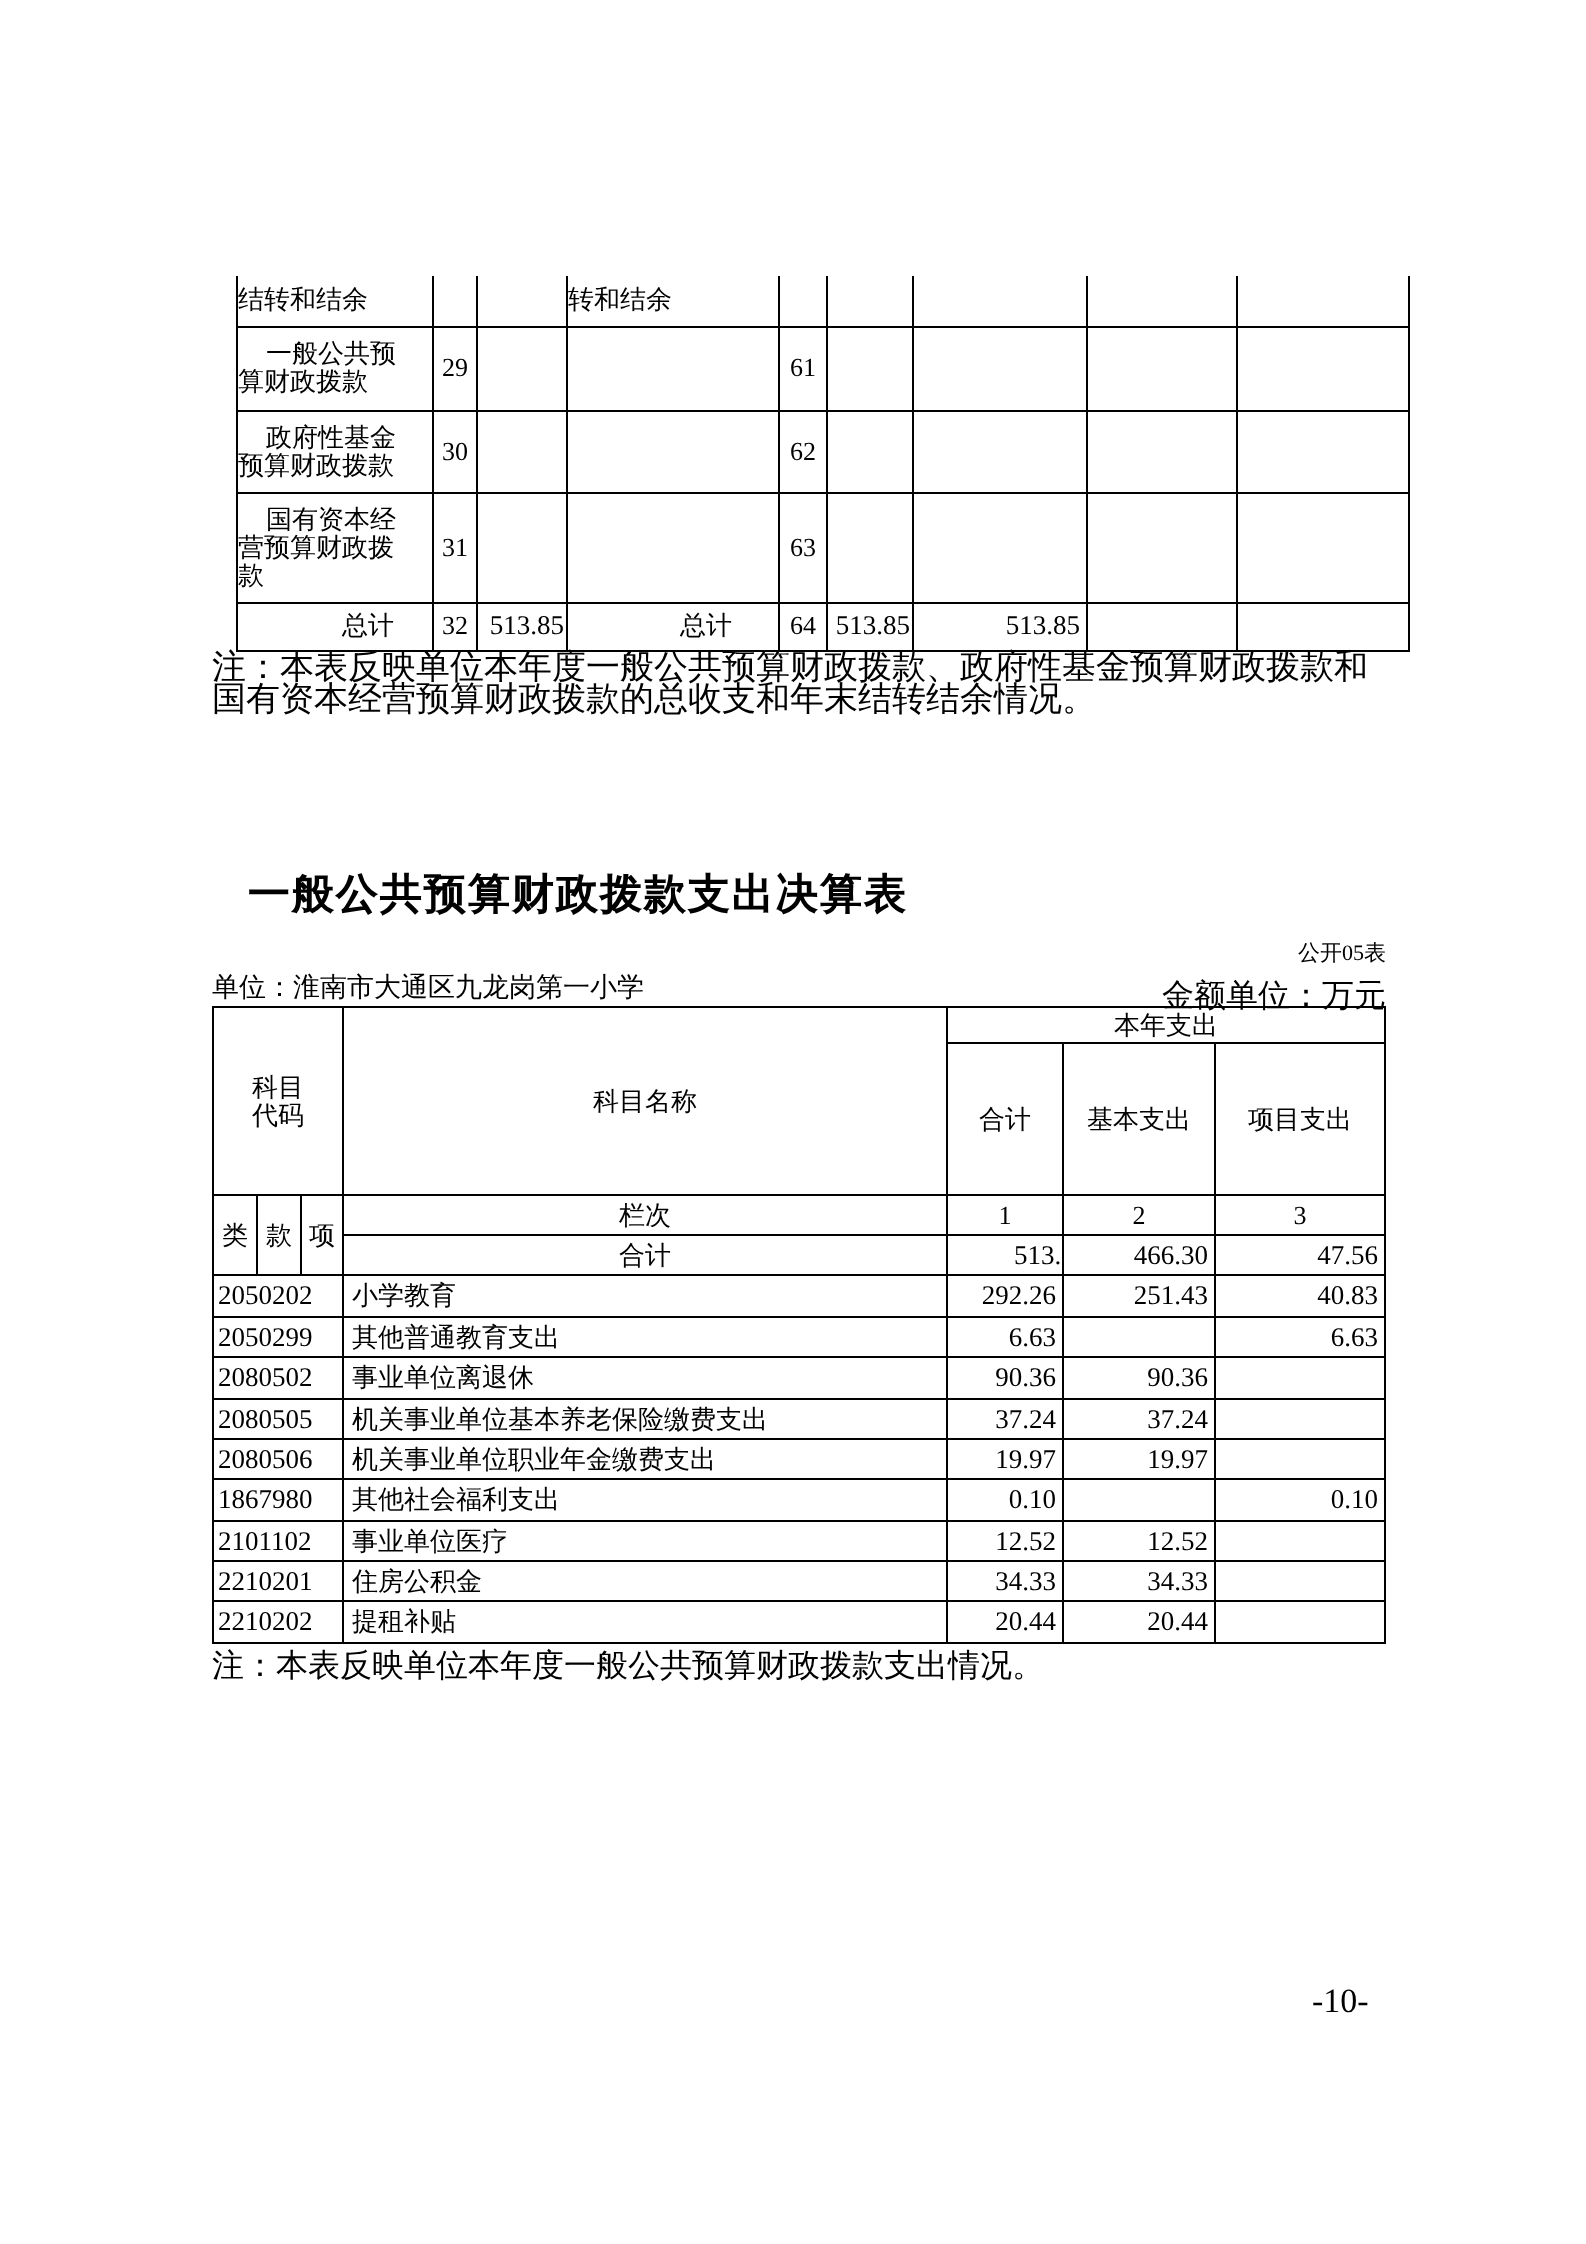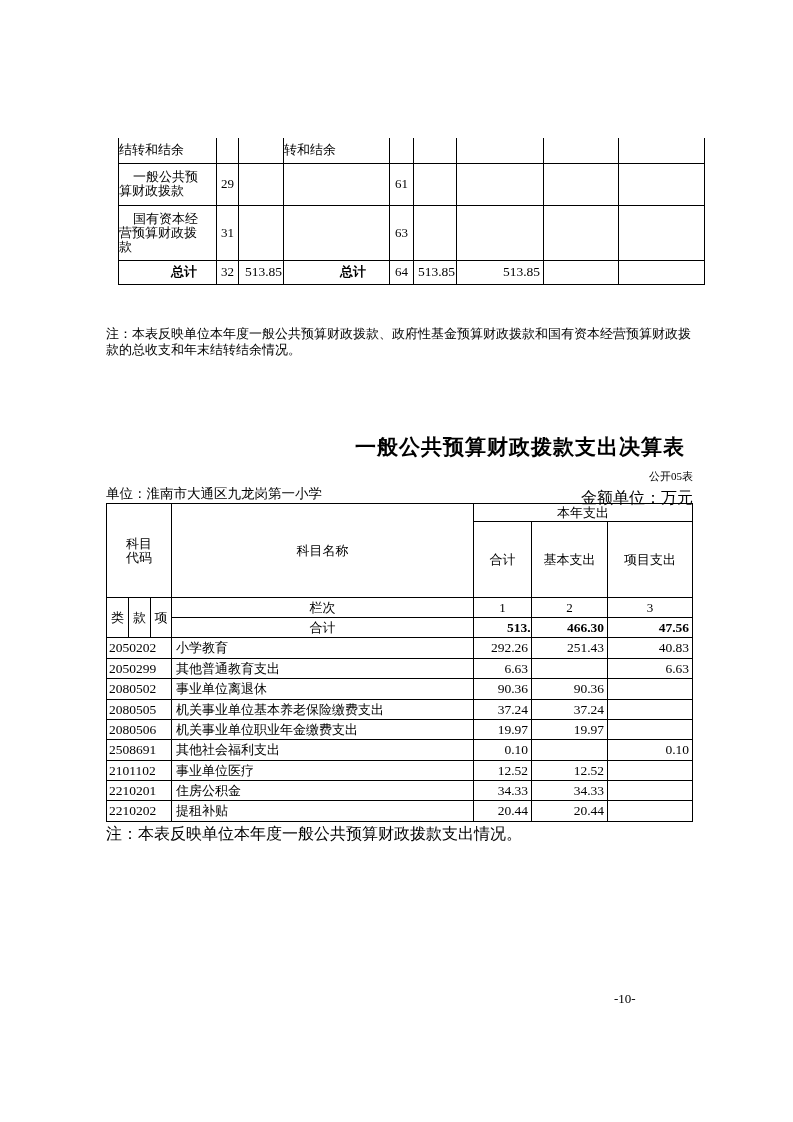--- a/index.html
+++ b/index.html
@@ -13,30 +13,30 @@
        font-size:13px; line-height:14px; text-align:center; overflow:hidden; }
   .t1 { left:106px; top:138px; width:586px;margin-left:12px; }
   .t1 tr.cut td { border-top:none; }
   .t2 { left:106px; top:503px; width:586px; }
   .al  { text-align:left; white-space:pre-line; }
   .ind { text-indent:14px; }
   .pre { white-space:pre-line; }
   .num { text-align:right; padding-right:3px; font-size:13.5px; }
   .code { text-align:left; padding-left:2px; font-size:13.5px; }
   .nm  { text-align:left; padding-left:4px; }
-  .b   { font-weight:bold;padding-left:33px; }
-  .note { position:absolute; left:106px; width:587px; font-size:13px;
+  .b   { font-weight:normal;padding-left:33px; }
+  .note { position:absolute; left:106px; width:587px; font-size:17px;
           line-height:16px; text-align:left; }
-  .title { position:absolute; left:98px; width:587px; top:433px;
+  .title { position:absolute; left:124px; width:587px; top:433px;
            font-family:"Liberation Sans","DejaVu Sans",sans-serif;
-           font-weight:bold; font-size:21px; text-align:right; letter-spacing:1px; }
+           font-weight:bold; font-size:21px; text-align:left; letter-spacing:1px; }
   .formcode { position:absolute; right:100px; top:469px; font-size:11px; }
   .unitline { position:absolute; left:106px; top:485px; font-size:13.5px; }
   .amountunit { position:absolute; right:100px; top:488px; font-size:16px; }
-  .pagenum { position:absolute; left:614px; top:991px; font-size:13px; }
+  .pagenum { position:absolute; left:656px; top:991px; font-size:17px; }
 </style>
 </head>
 <body>
 
 <div class="page">
 
   <table class="t1">
     <colgroup>
       <col style="width:98px">
         <col style="width:22px">
@@ -60,20 +60,32 @@
       <td></td>
       <td></td>
     </tr>
     <tr style="height:42px">
       <td class="al ind">一般公共预
 算财政拨款</td>
       <td>29</td>
       <td></td>
       <td></td>
       <td>61</td>
+      <td></td>
+      <td></td>
+      <td></td>
+      <td></td>
+    </tr>
+    <tr style="height:41px">
+      <td class="al ind">政府性基金
+预算财政拨款</td>
+      <td>30</td>
+      <td></td>
+      <td></td>
+      <td>62</td>
       <td></td>
       <td></td>
       <td></td>
       <td></td>
     </tr>
     <tr style="height:55px">
       <td class="al ind">国有资本经
 营预算财政拨
 款</td>
       <td>31</td>
@@ -172,21 +184,21 @@
       <td class="num"></td>
     </tr>
     <tr style="height:20px">
       <td colspan="3" class="code">2080506</td>
       <td class="nm">机关事业单位职业年金缴费支出</td>
       <td class="num">19.97</td>
       <td class="num">19.97</td>
       <td class="num"></td>
     </tr>
     <tr style="height:21px">
-      <td colspan="3" class="code">2508691</td>
+      <td colspan="3" class="code">1867980</td>
       <td class="nm">其他社会福利支出</td>
       <td class="num">0.10</td>
       <td class="num"></td>
       <td class="num">0.10</td>
     </tr>
     <tr style="height:20px">
       <td colspan="3" class="code">2101102</td>
       <td class="nm">事业单位医疗</td>
       <td class="num">12.52</td>
       <td class="num">12.52</td>

